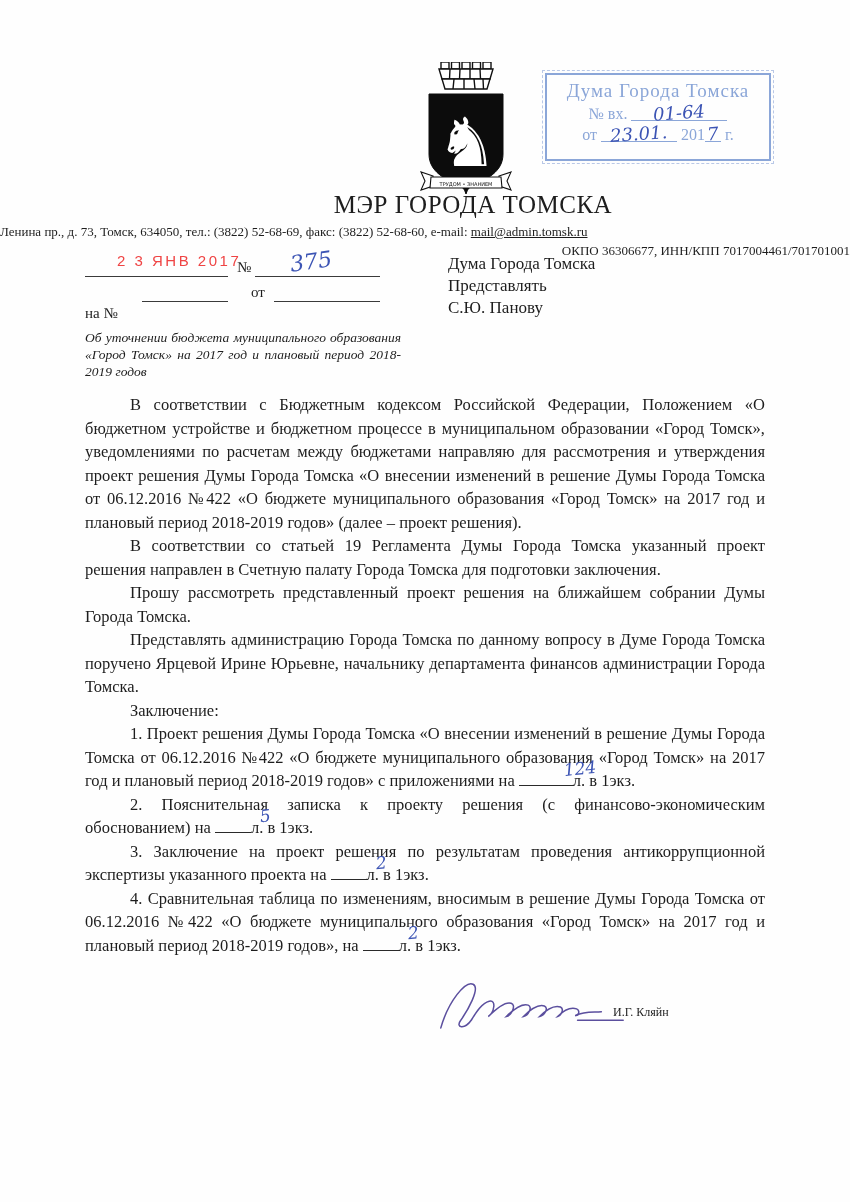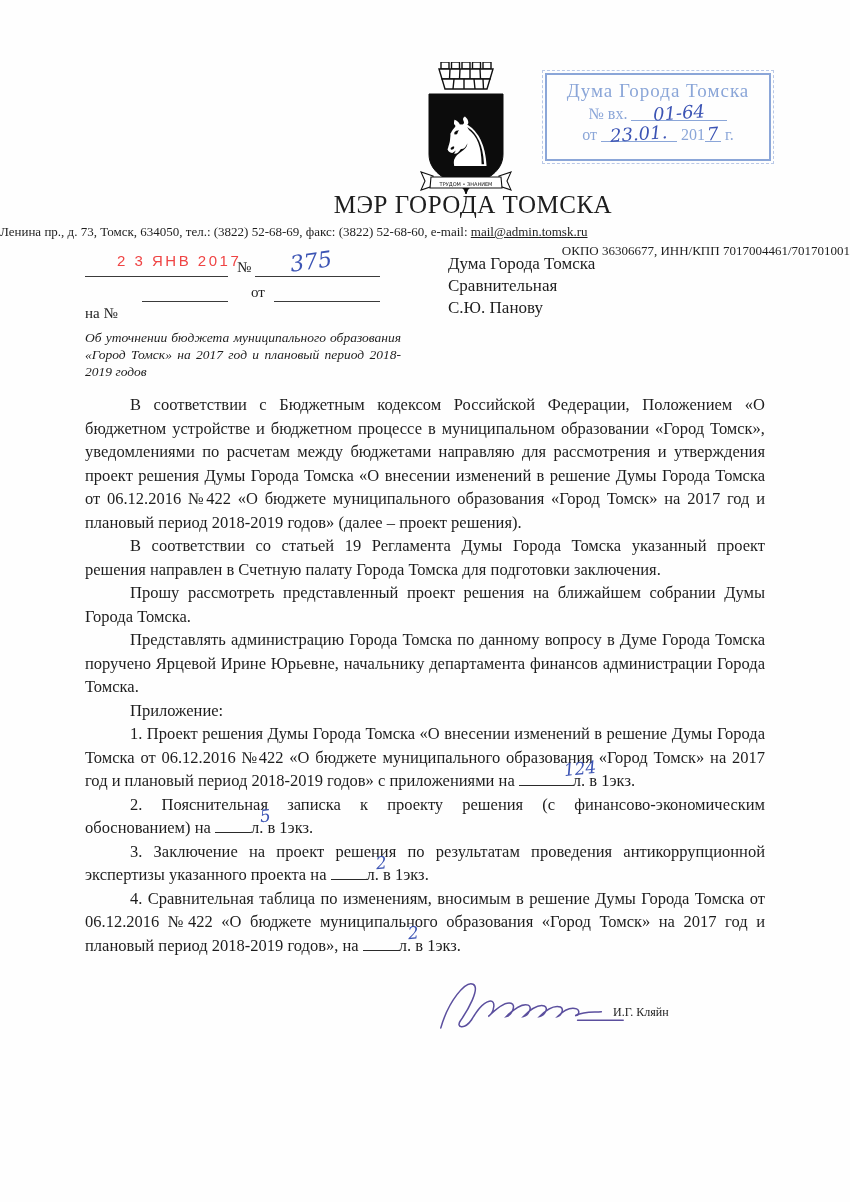--- a/index.html
+++ b/index.html
@@ -103,33 +103,33 @@
   <div class="reflabel" style="left:237px; top:259px;">№</div>
   <div class="refline" style="left:255px; top:276px; width:125px;"></div>
   <div class="hw-num hw">375</div>
   <div class="reflabel" style="left:85px;  top:284px;margin-top:21px;">на №</div>
   <div class="refline" style="left:142px; top:301px; width:86px;"></div>
   <div class="reflabel" style="left:251px; top:284px;">от</div>
   <div class="refline" style="left:274px; top:301px; width:106px;"></div>
 
   <div class="addressee">
     <div>Дума Города Томска</div>
-    <div>Сравнительная</div>
+    <div>Представлять</div>
     <div>С.Ю. Панову</div>
   </div>
 
   <div class="subject">Об уточнении бюджета муниципального образования «Город Томск» на 2017 год и плановый период 2018-2019 годов</div>
 
   <div class="main">
     <p>В соответствии с Бюджетным кодексом Российской Федерации, Положением «О бюджетном устройстве и бюджетном процессе в муниципальном образовании «Город Томск», уведомлениями по расчетам между бюджетами направляю для рассмотрения и утверждения проект решения Думы Города Томска «О внесении изменений в решение Думы Города Томска от 06.12.2016 №422 «О бюджете муниципального образования «Город Томск» на 2017 год и плановый период 2018-2019 годов» (далее – проект решения).</p>
     <p>В соответствии со статьей 19 Регламента Думы Города Томска указанный проект решения направлен в Счетную палату Города Томска для подготовки заключения.</p>
     <p>Прошу рассмотреть представленный проект решения на ближайшем собрании Думы Города Томска.</p>
     <p>Представлять администрацию Города Томска по данному вопросу в Думе Города Томска поручено Ярцевой Ирине Юрьевне, начальнику департамента финансов администрации Города Томска.</p>
 
-    <p class="att">Приложение:</p>
+    <p class="att">Заключение:</p>
     <p><span>1.  Проект решения Думы Города Томска «О внесении изменений в решение Думы Города Томска от 06.12.2016 №422 «О бюджете муниципального образования «Город Томск» на 2017 год и плановый период 2018-2019 годов» с приложениями на </span><span class="blank b-wide"><span class="hw">124</span></span><span>л. в 1экз.</span></p>
     <p><span>2.  Пояснительная записка к проекту решения (с финансово-экономическим обоснованием) на </span><span class="blank b-small"><span class="hw">5</span></span><span>л. в 1экз.</span></p>
     <p><span>3.  Заключение на проект решения по результатам проведения антикоррупционной экспертизы указанного проекта на </span><span class="blank b-small"><span class="hw">2</span></span><span>л. в 1экз.</span></p>
     <p><span>4.  Сравнительная таблица по изменениям, вносимым в решение Думы Города Томска от 06.12.2016 №422 «О бюджете муниципального образования «Город Томск» на 2017 год и плановый период 2018-2019 годов», на </span><span class="blank b-small"><span class="hw">2</span></span><span>л. в 1экз.</span></p>
 
     <div class="sig">
       <svg width="190" height="72" viewBox="0 0 200 72">
         <g fill="none" stroke="#5b4f9e" stroke-width="1.6" stroke-linecap="round">
           <path d="M4,58 C12,30 30,8 38,12 C46,16 32,40 25,50 C19,58 29,60 36,50 C41,42 47,32 55,30 C63,28 60,42 54,46 C62,38 72,30 78,32 C84,34 78,45 73,46 C81,38 90,32 96,34 C101,36 96,45 91,46 C99,38 107,33 113,35 C118,37 113,45 108,46 C116,38 124,34 130,36 C134,38 131,45 127,46 C134,39 141,36 147,38 C151,40 149,45 146,45"></path>
           <path d="M146,45 C156,40 166,42 173,41"></path>

